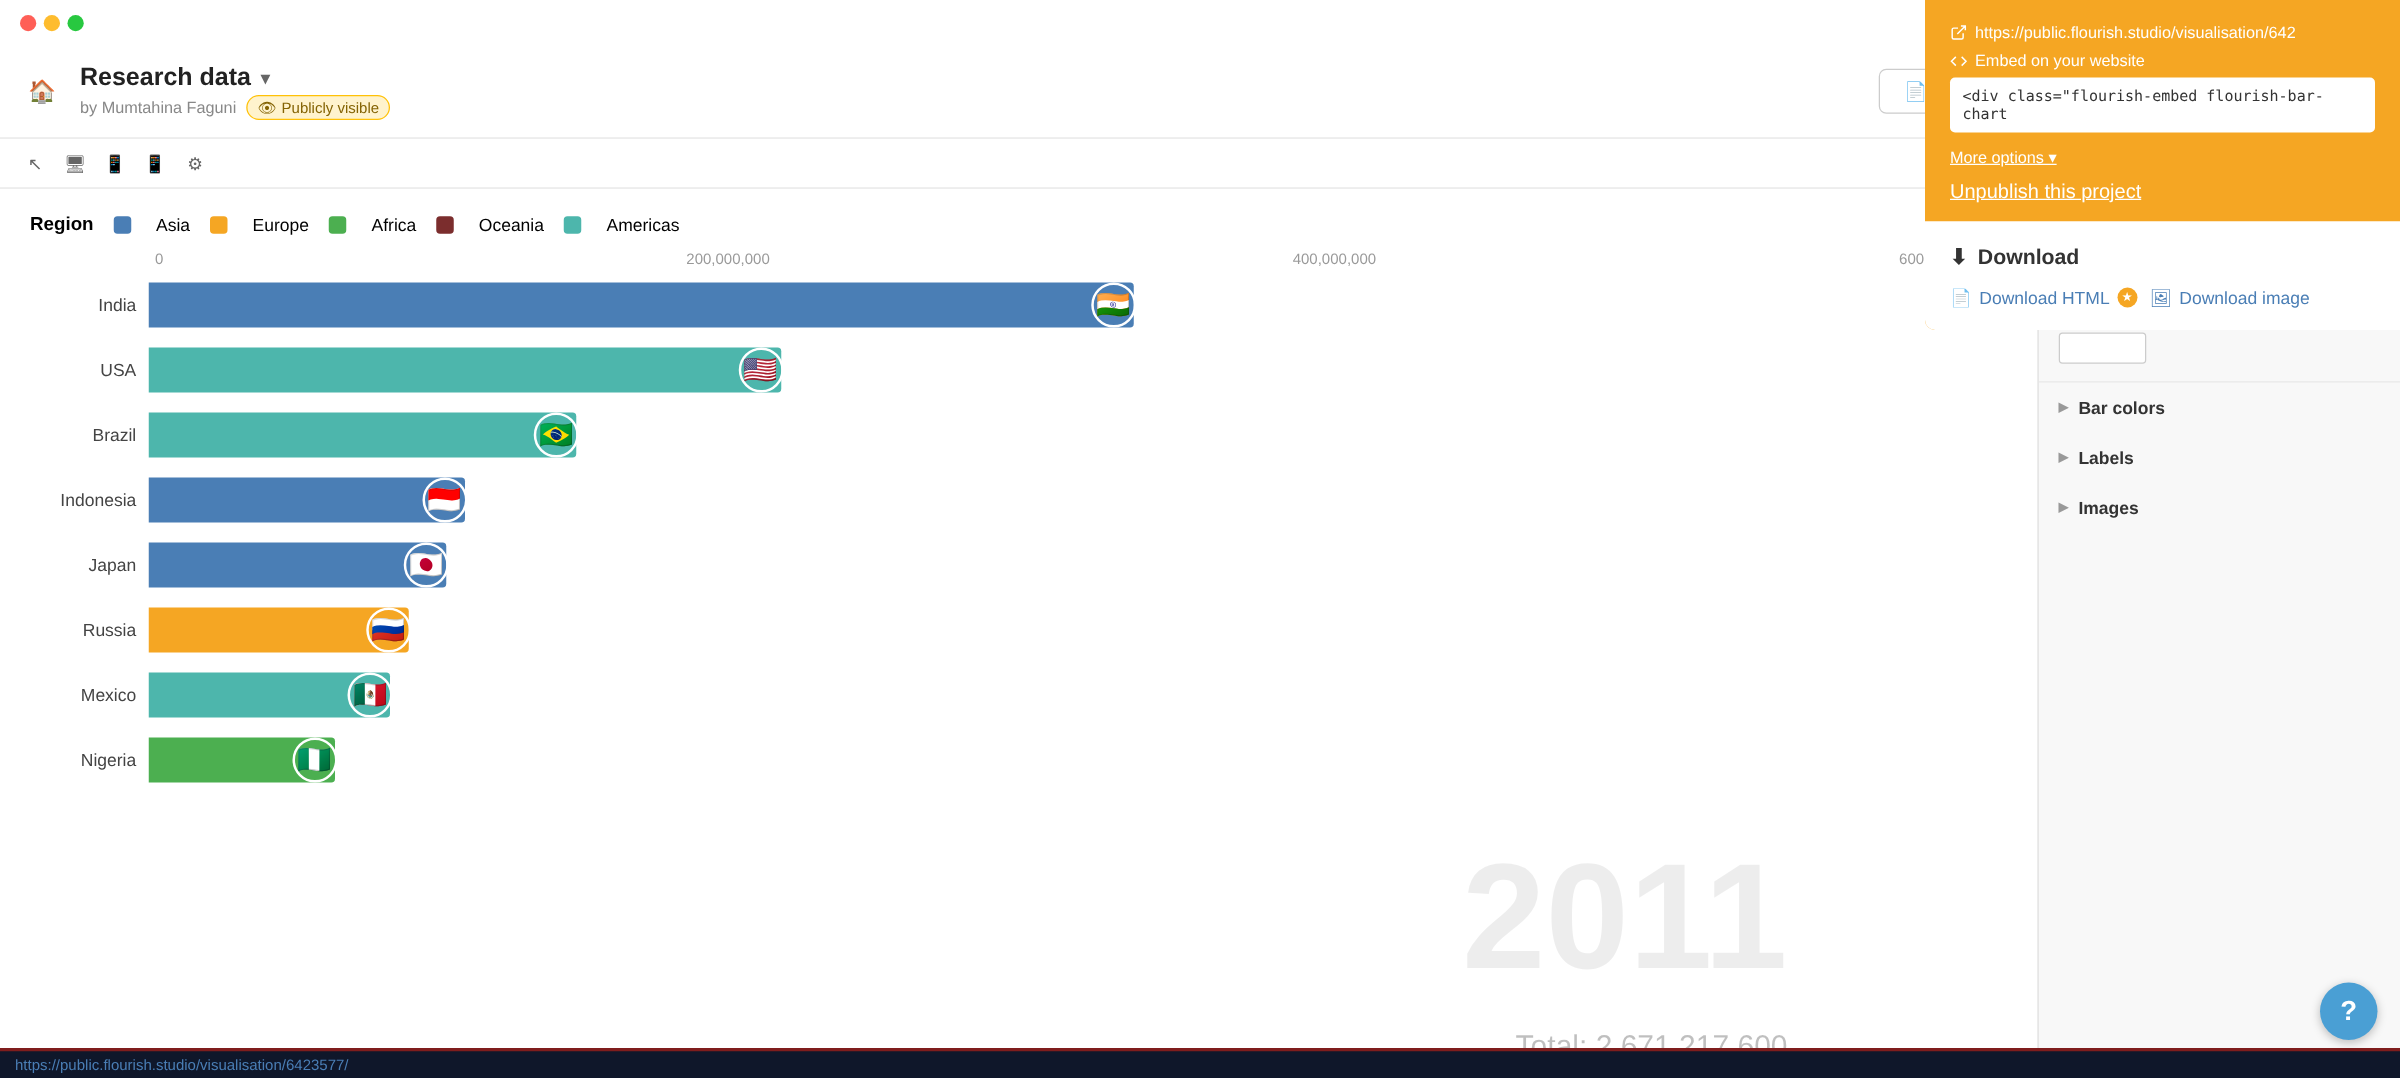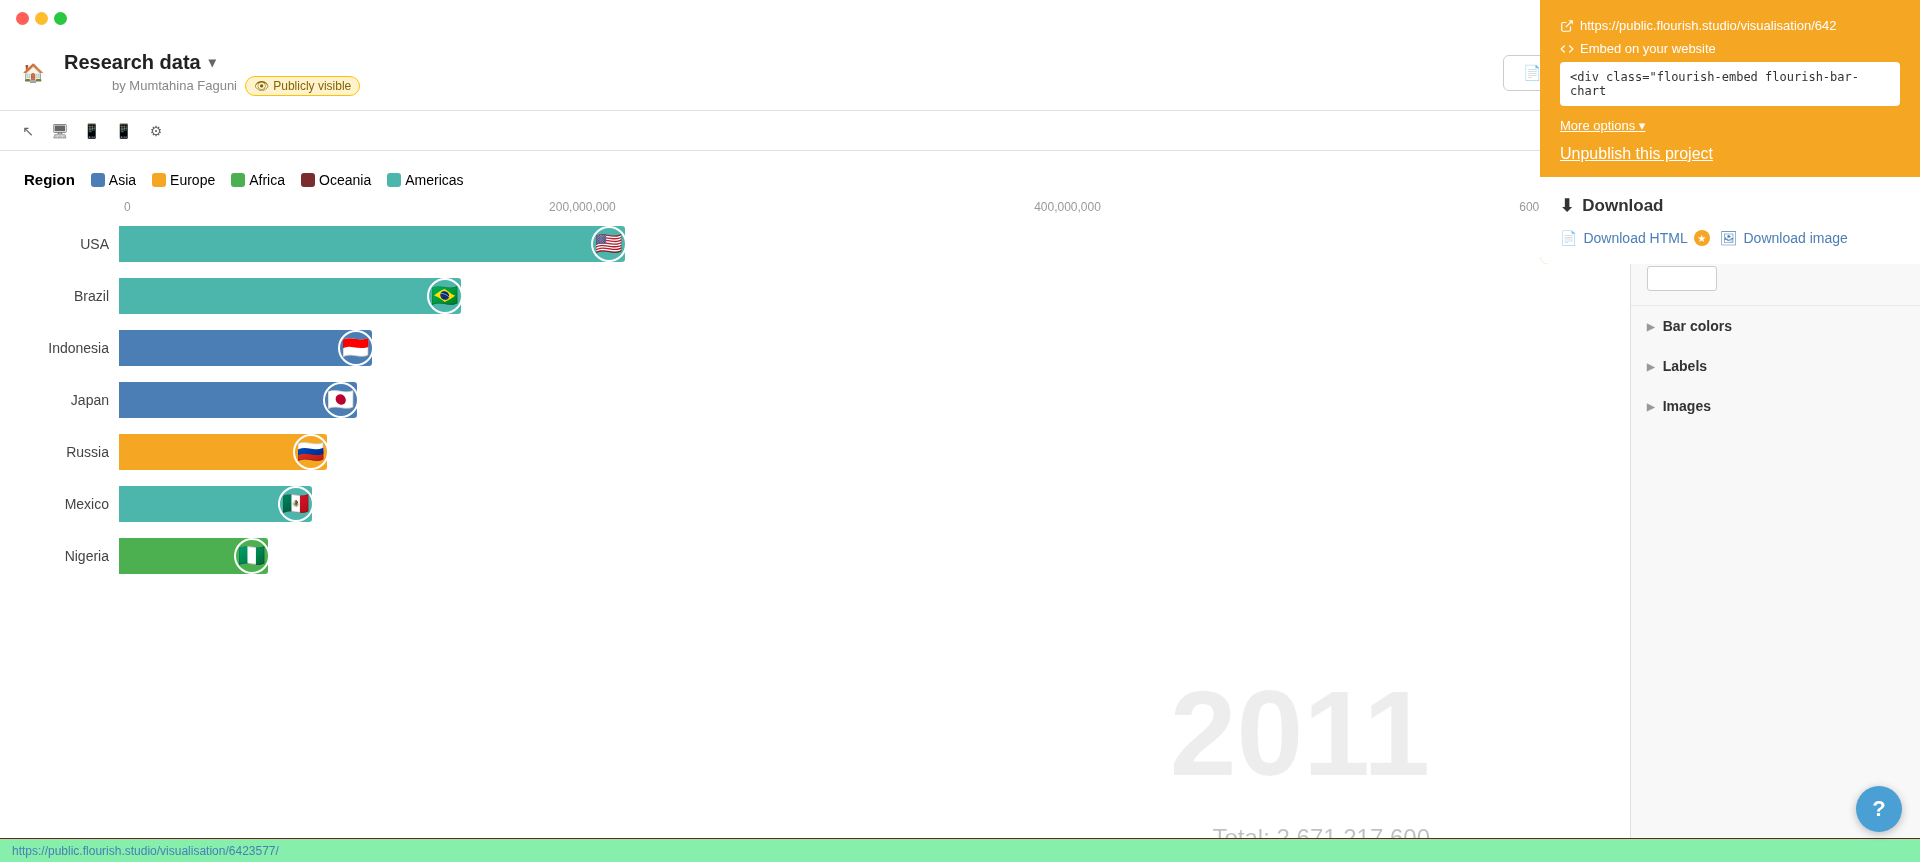--- a/index.html
+++ b/index.html
@@ -24,21 +24,21 @@
       display: flex; align-items: center;
       background: #fff;
       border-bottom: 1px solid #e0e0e0;
       padding: 0 16px;
       height: 75px;
     }
     .home-icon { width: 36px; height: 36px; display: flex; align-items: center; justify-content: center; color: #555; font-size: 18px; cursor: pointer; }
     .project-info { margin-left: 12px; flex: 1; }
     .project-title { font-size: 20px; font-weight: 600; color: #222; display: flex; align-items: center; gap: 8px; }
     .project-title .chevron { font-size: 14px; color: #666; }
-    .project-author { font-size: 13px; color: #888; display: flex; align-items: center; gap: 8px; margin-top: 2px; margin-left: 48px; }
+    .project-author { font-size: 13px; color: #888; display: flex; align-items: center; gap: 8px; margin-top: 2px; }
     .visible-badge {
       display: inline-flex; align-items: center; gap: 4px;
       background: #fff3cd; border: 1px solid #ffc107;
       color: #856404; font-size: 12px; padding: 2px 8px; border-radius: 12px;
     }
     .topnav-right { display: flex; align-items: center; gap: 12px; }
     .btn-story {
       background: #fff; border: 1px solid #ccc; color: #333;
       padding: 8px 20px; border-radius: 6px; font-size: 15px; cursor: pointer;
       display: flex; align-items: center; gap: 6px;
@@ -79,21 +79,21 @@
     .chart-area {
       flex: 1;
       background: #fff;
       padding: 20px 24px;
       overflow: hidden;
       position: relative;
     }
 
     
     .legend { display: flex; align-items: center; gap: 16px; margin-bottom: 12px; font-size: 14px; }
-    .legend-item { display: flex; align-items: center; gap: 4px; }
+    .legend-item { display: flex; align-items: center; gap: 20px; }
     .legend-dot { width: 14px; height: 14px; border-radius: 3px; }
 
     
     .axis-labels { display: flex; justify-content: space-between; padding-left: 100px; padding-right: 20px; font-size: 12px; color: #999; margin-bottom: 8px; }
 
     
     .bars-container { position: relative; }
     .bar-row { display: flex; align-items: center; margin-bottom: 8px; height: 44px; }
     .bar-label { width: 95px; text-align: right; padding-right: 10px; font-size: 14px; color: #444; flex-shrink: 0; }
     .bar-wrapper { flex: 1; position: relative; height: 36px; display: flex; align-items: center; }
@@ -156,22 +156,22 @@
     .overlay-bottom { background: #fff; padding: 18px 20px; }
     .download-title { font-size: 17px; font-weight: 700; color: #333; margin-bottom: 14px; display: flex; align-items: center; gap: 8px; }
     .download-btns { display: flex; gap: 10px; }
     .btn-dl { display: flex; align-items: center; gap: 6px; font-size: 14px; color: #4a7eb5; cursor: pointer; border: none; background: none; padding: 0; }
     .star-badge { background: #f5a623; color: #fff; border-radius: 50%; width: 16px; height: 16px; font-size: 10px; display: inline-flex; align-items: center; justify-content: center; }
 
     
     .statusbar {
       position: fixed; bottom: 0; left: 0;
       width: 100%; height: 24px;
-      background: #86efac;
-      border-top: 1px solid #7f1d1d;
+      background: #0f172a;
+      border-top: 3px solid #7f1d1d;
       display: flex; align-items: center;
       padding: 0 12px;
       font-size: 12px; color: #4a7eb5;
     }
 
     
     .help-btn {
       position: fixed; bottom: 30px; right: 18px;
       width: 46px; height: 46px; border-radius: 50%;
       background: #4a9fd4; color: #fff;
@@ -266,20 +266,29 @@
     </div>
 
     <div class="axis-labels">
       <span>0</span>
       <span>200,000,000</span>
       <span>400,000,000</span>
       <span>600,000,000</span>
     </div>
 
     <div class="bars-container" id="bars-container">
+        <div class="bar-row">
+    <div class="bar-label">India</div>
+    <div class="bar-wrapper">
+      <div class="bar" style="width:53%; background:#4a7eb5; min-width:20px;">
+        <div class="bar-flag">🇮🇳</div>
+      </div>
+
+    </div>
+  </div>
         <div class="bar-row">
     <div class="bar-label">USA</div>
     <div class="bar-wrapper">
       <div class="bar" style="width:34%; background:#4db6ac; min-width:20px;">
         <div class="bar-flag">🇺🇸</div>
       </div>
 
     </div>
   </div>
         <div class="bar-row">

